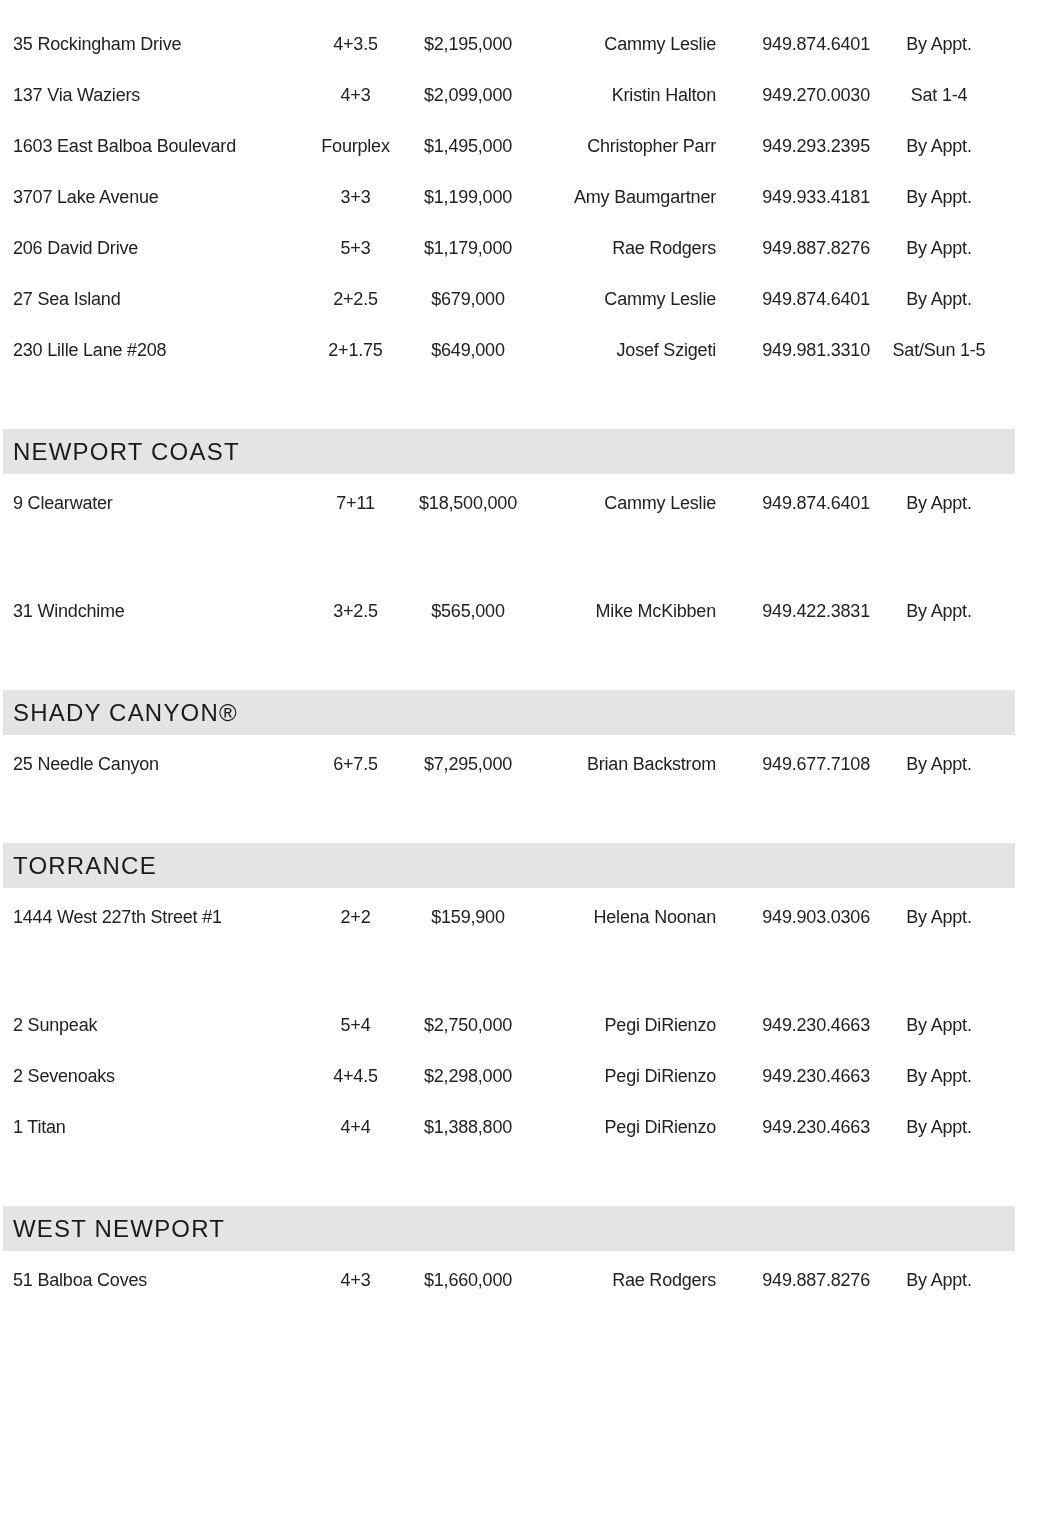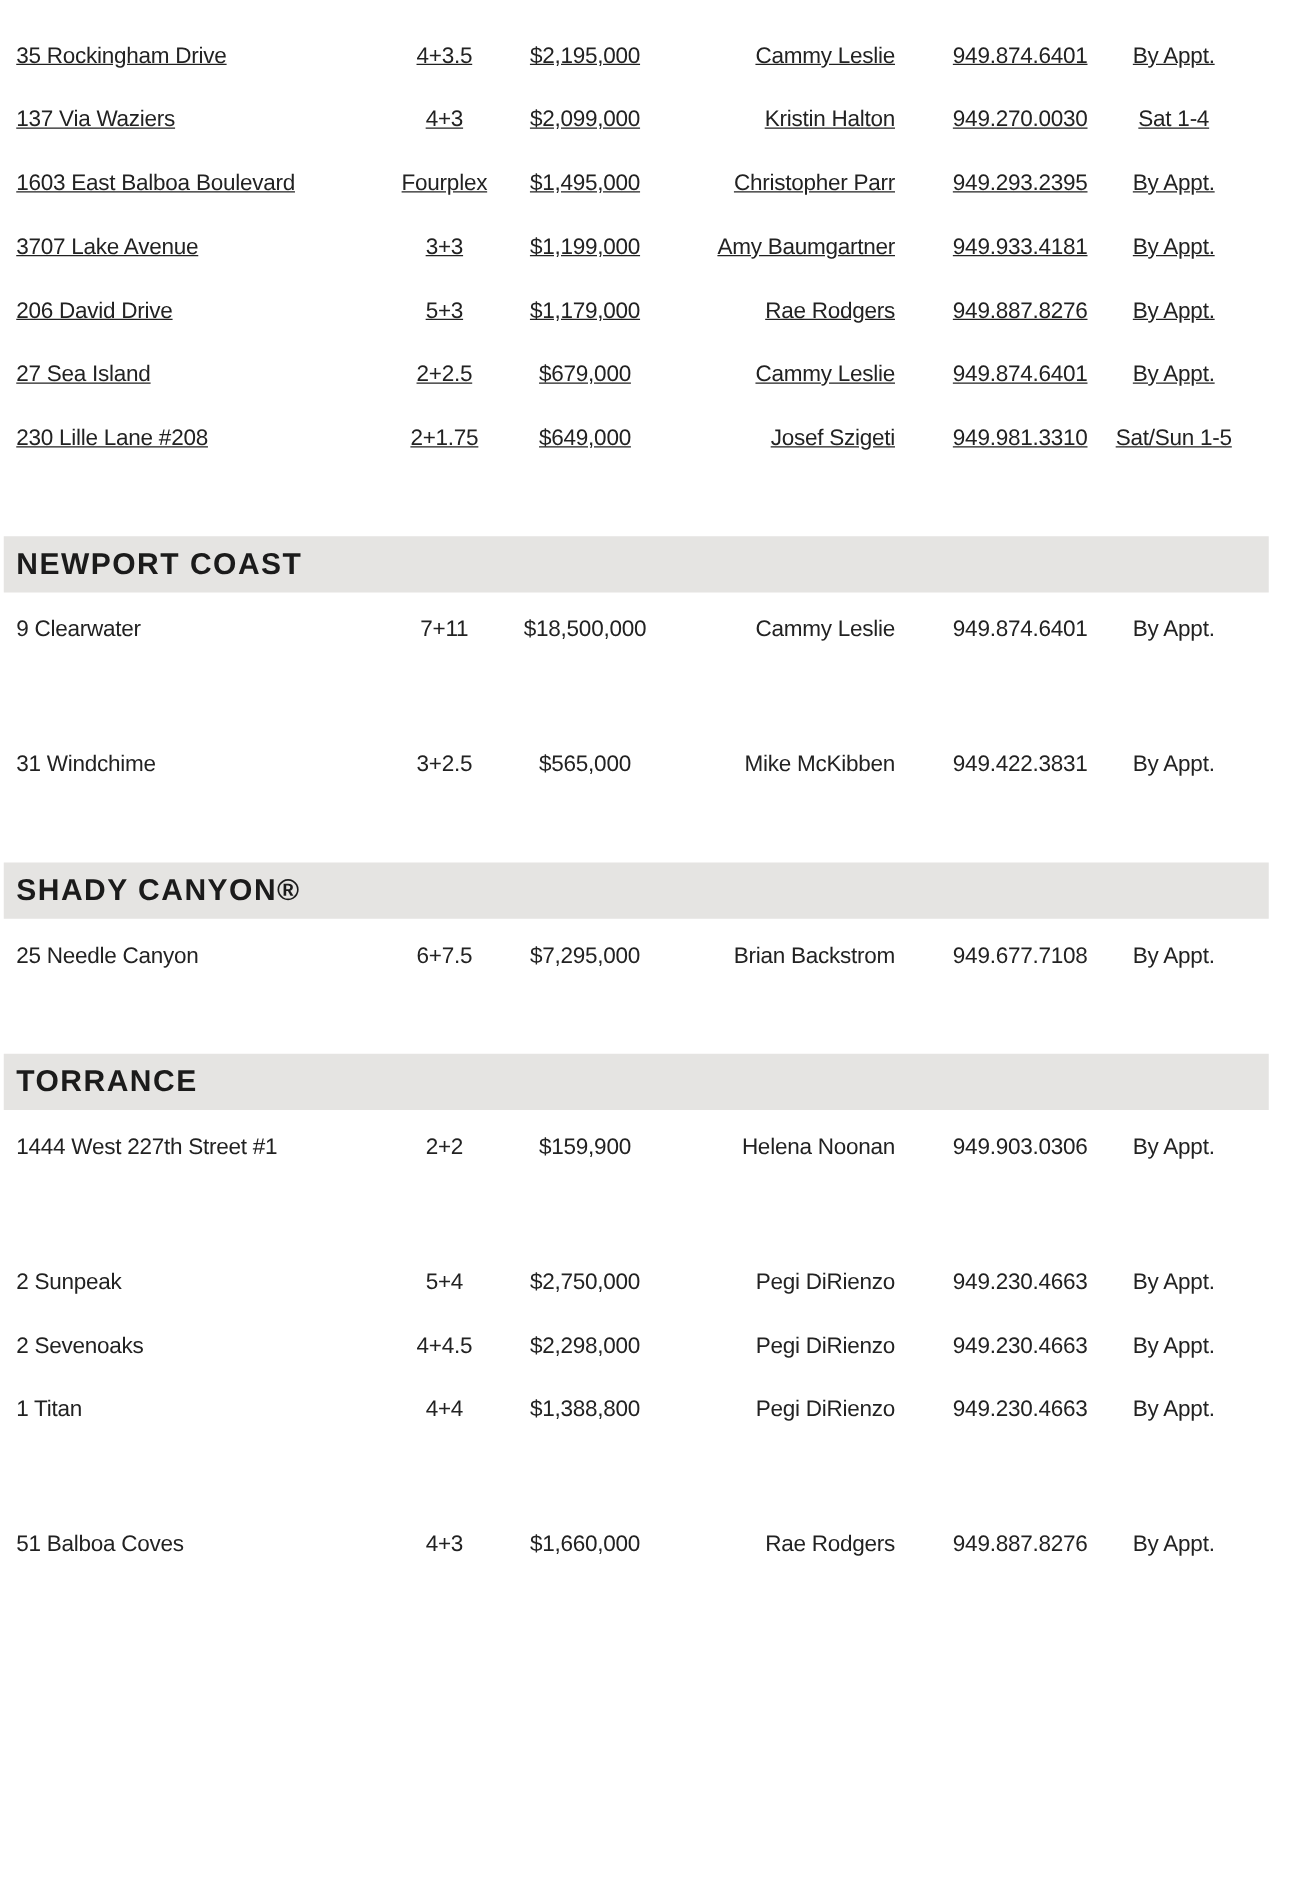--- a/index.html
+++ b/index.html
@@ -33,31 +33,30 @@
     margin-left: 3px;
     width: 1012px;
     background: var(--bar-bg, #e5e4e2);
     display: flex;
     align-items: center;
     box-sizing: border-box;
     padding-left: 10px;
   }
   .section-title {
     font-size: 24px;
-    font-weight: 700;
+    font-weight: 400;
     letter-spacing: 1.2px;
     color: var(--heading-text, #1b1b1b);
     white-space: nowrap;
   }
   .rows {
     padding-top: 4px;
   }
   .section.no-header .rows {
     padding-top: 0;
-    text-decoration: underline;
   }
   .listing-row {
     display: grid;
     grid-template-columns: 290px 105px 120px 188px 154px 138px;
     height: 51px;
     align-items: center;
     padding-left: 13px;
     font-size: 18px;
     letter-spacing: -0.2px;
     color: var(--body-text, #222222);
@@ -231,20 +230,23 @@
     <span class="c c-beds">4+4</span>
     <span class="c c-price">$1,388,800</span>
     <span class="c c-agent">Pegi DiRienzo</span>
     <span class="c c-phone">949.230.4663</span>
     <span class="c c-show">By Appt.</span>
   </div>
 </div>
   </section>
 
   <section class="section">
+    <div class="section-bar">
+      <span class="section-title">WEST NEWPORT</span>
+    </div>
     <div class="rows">
   <div class="listing-row">
     <span class="c c-addr">51 Balboa Coves</span>
     <span class="c c-beds">4+3</span>
     <span class="c c-price">$1,660,000</span>
     <span class="c c-agent">Rae Rodgers</span>
     <span class="c c-phone">949.887.8276</span>
     <span class="c c-show">By Appt.</span>
   </div>
 </div>

